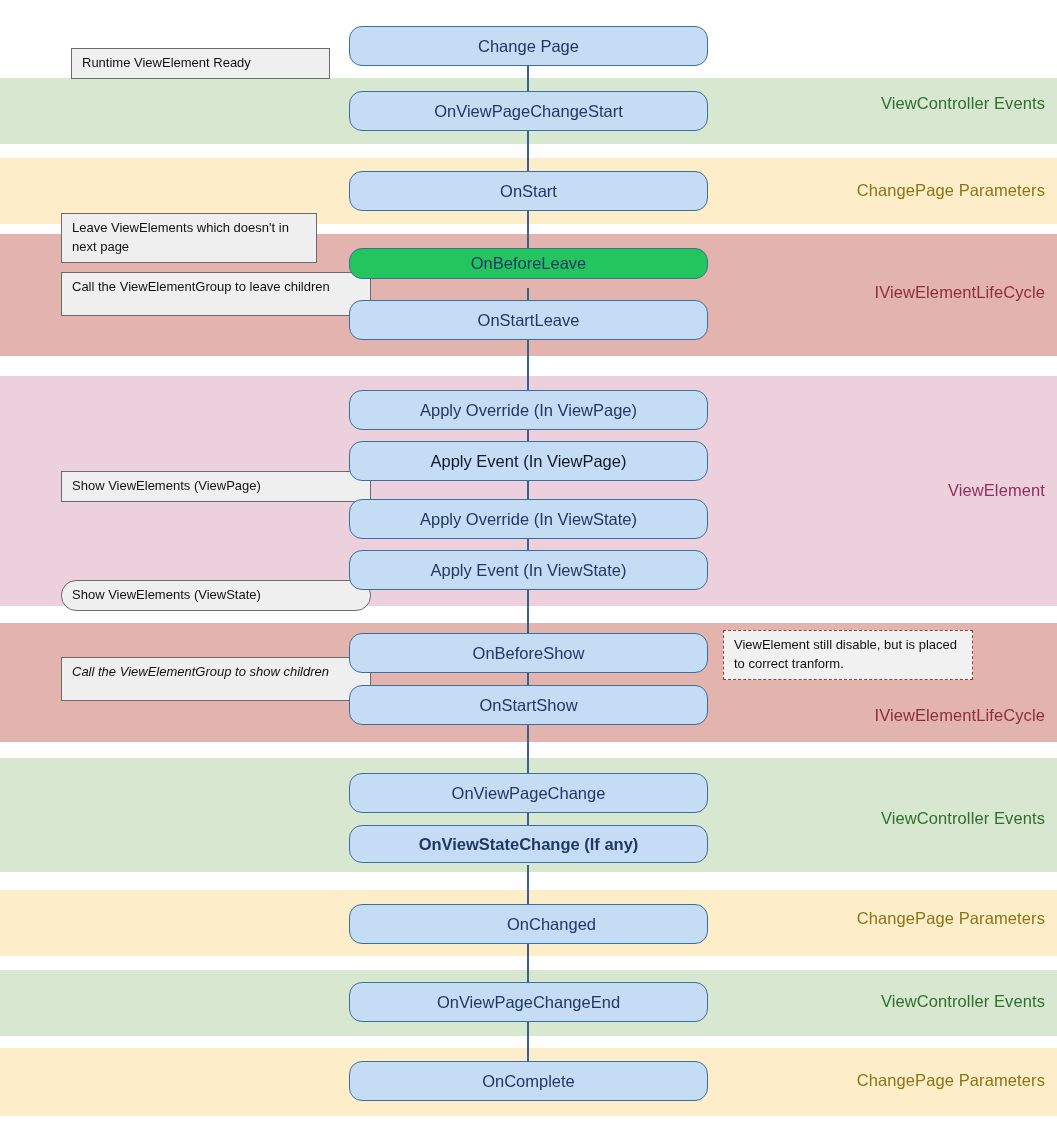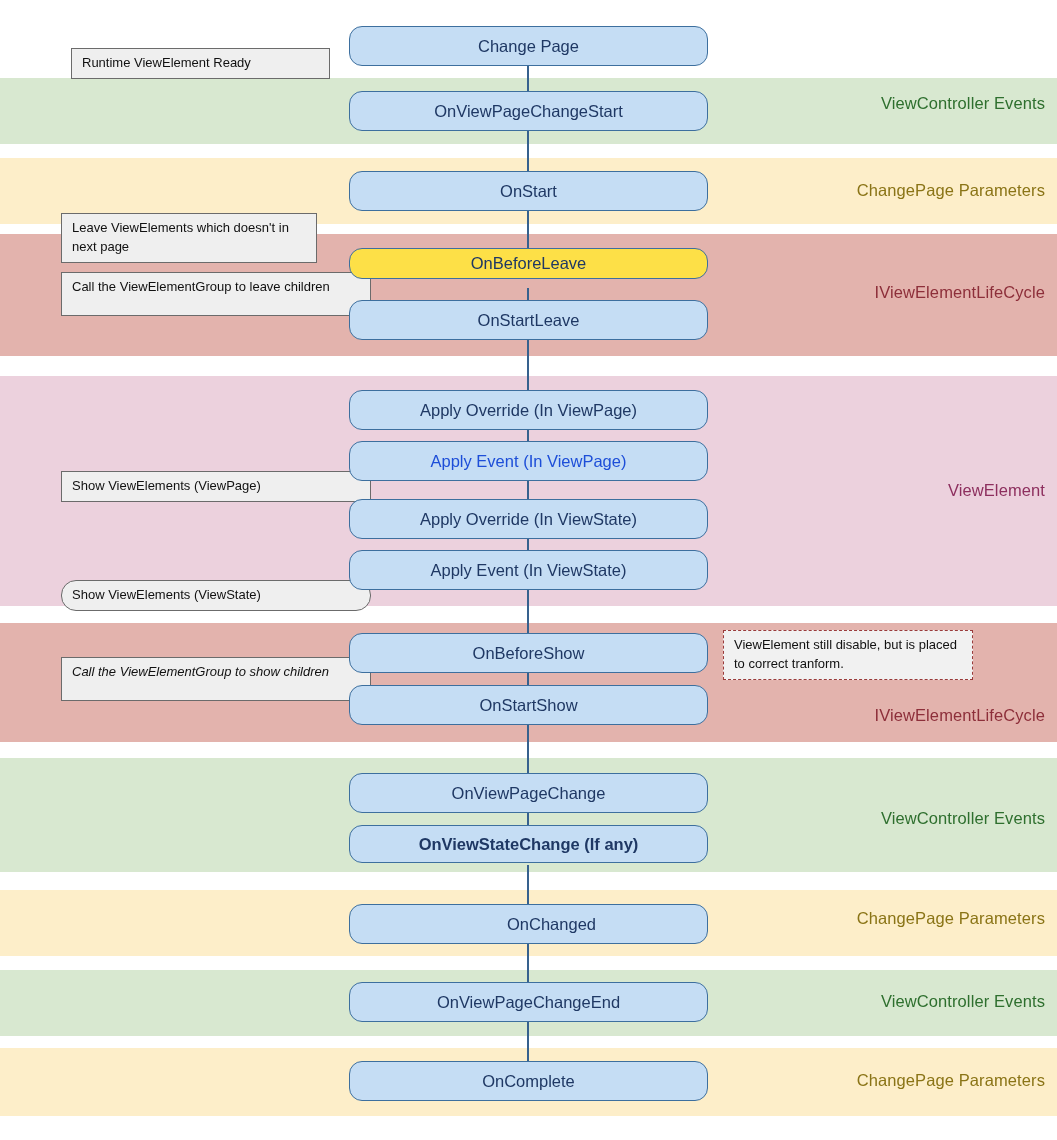--- a/index.html
+++ b/index.html
@@ -128,30 +128,30 @@
   <div id="nodes-layer">
       <div class="node" style="top: 26px; height: 40px; background: rgb(197, 221, 244); border-color: rgb(61, 111, 158); color: rgb(31, 56, 100);">
         <span>Change Page</span>
       </div>
       <div class="node" style="top: 91px; height: 40px; background: rgb(197, 221, 244); border-color: rgb(61, 111, 158); color: rgb(31, 56, 100);">
         <span>OnViewPageChangeStart</span>
       </div>
       <div class="node" style="top: 171px; height: 40px; background: rgb(197, 221, 244); border-color: rgb(61, 111, 158); color: rgb(31, 56, 100);">
         <span>OnStart</span>
       </div>
-      <div class="node" style="top: 248px; height: 31px; background: #fde047; border-color: rgb(61, 111, 158); color: rgb(31, 56, 100);">
+      <div class="node" style="top: 248px; height: 31px; background: #22c55e; border-color: rgb(61, 111, 158); color: rgb(31, 56, 100);">
         <span>OnBeforeLeave</span>
       </div>
       <div class="node" style="top: 300px; height: 40px; background: rgb(197, 221, 244); border-color: rgb(61, 111, 158); color: rgb(31, 56, 100);">
         <span>OnStartLeave</span>
       </div>
       <div class="node" style="top: 390px; height: 40px; background: rgb(197, 221, 244); border-color: rgb(61, 111, 158); color: rgb(31, 56, 100);">
         <span>Apply Override (In ViewPage)</span>
       </div>
-      <div class="node" style="top: 441px; height: 40px; background: rgb(197, 221, 244); border-color: rgb(61, 111, 158); color: #1d4ed8;">
+      <div class="node" style="top: 441px; height: 40px; background: rgb(197, 221, 244); border-color: rgb(61, 111, 158); color: #0f172a;">
         <span>Apply Event (In ViewPage)</span>
       </div>
       <div class="node" style="top: 499px; height: 40px; background: rgb(197, 221, 244); border-color: rgb(61, 111, 158); color: rgb(31, 56, 100);">
         <span>Apply Override (In ViewState)</span>
       </div>
       <div class="node" style="top: 550px; height: 40px; background: rgb(197, 221, 244); border-color: rgb(61, 111, 158); color: rgb(31, 56, 100);">
         <span>Apply Event (In ViewState)</span>
       </div>
       <div class="node" style="top: 633px; height: 40px; background: rgb(197, 221, 244); border-color: rgb(61, 111, 158); color: rgb(31, 56, 100);">
         <span>OnBeforeShow</span>

